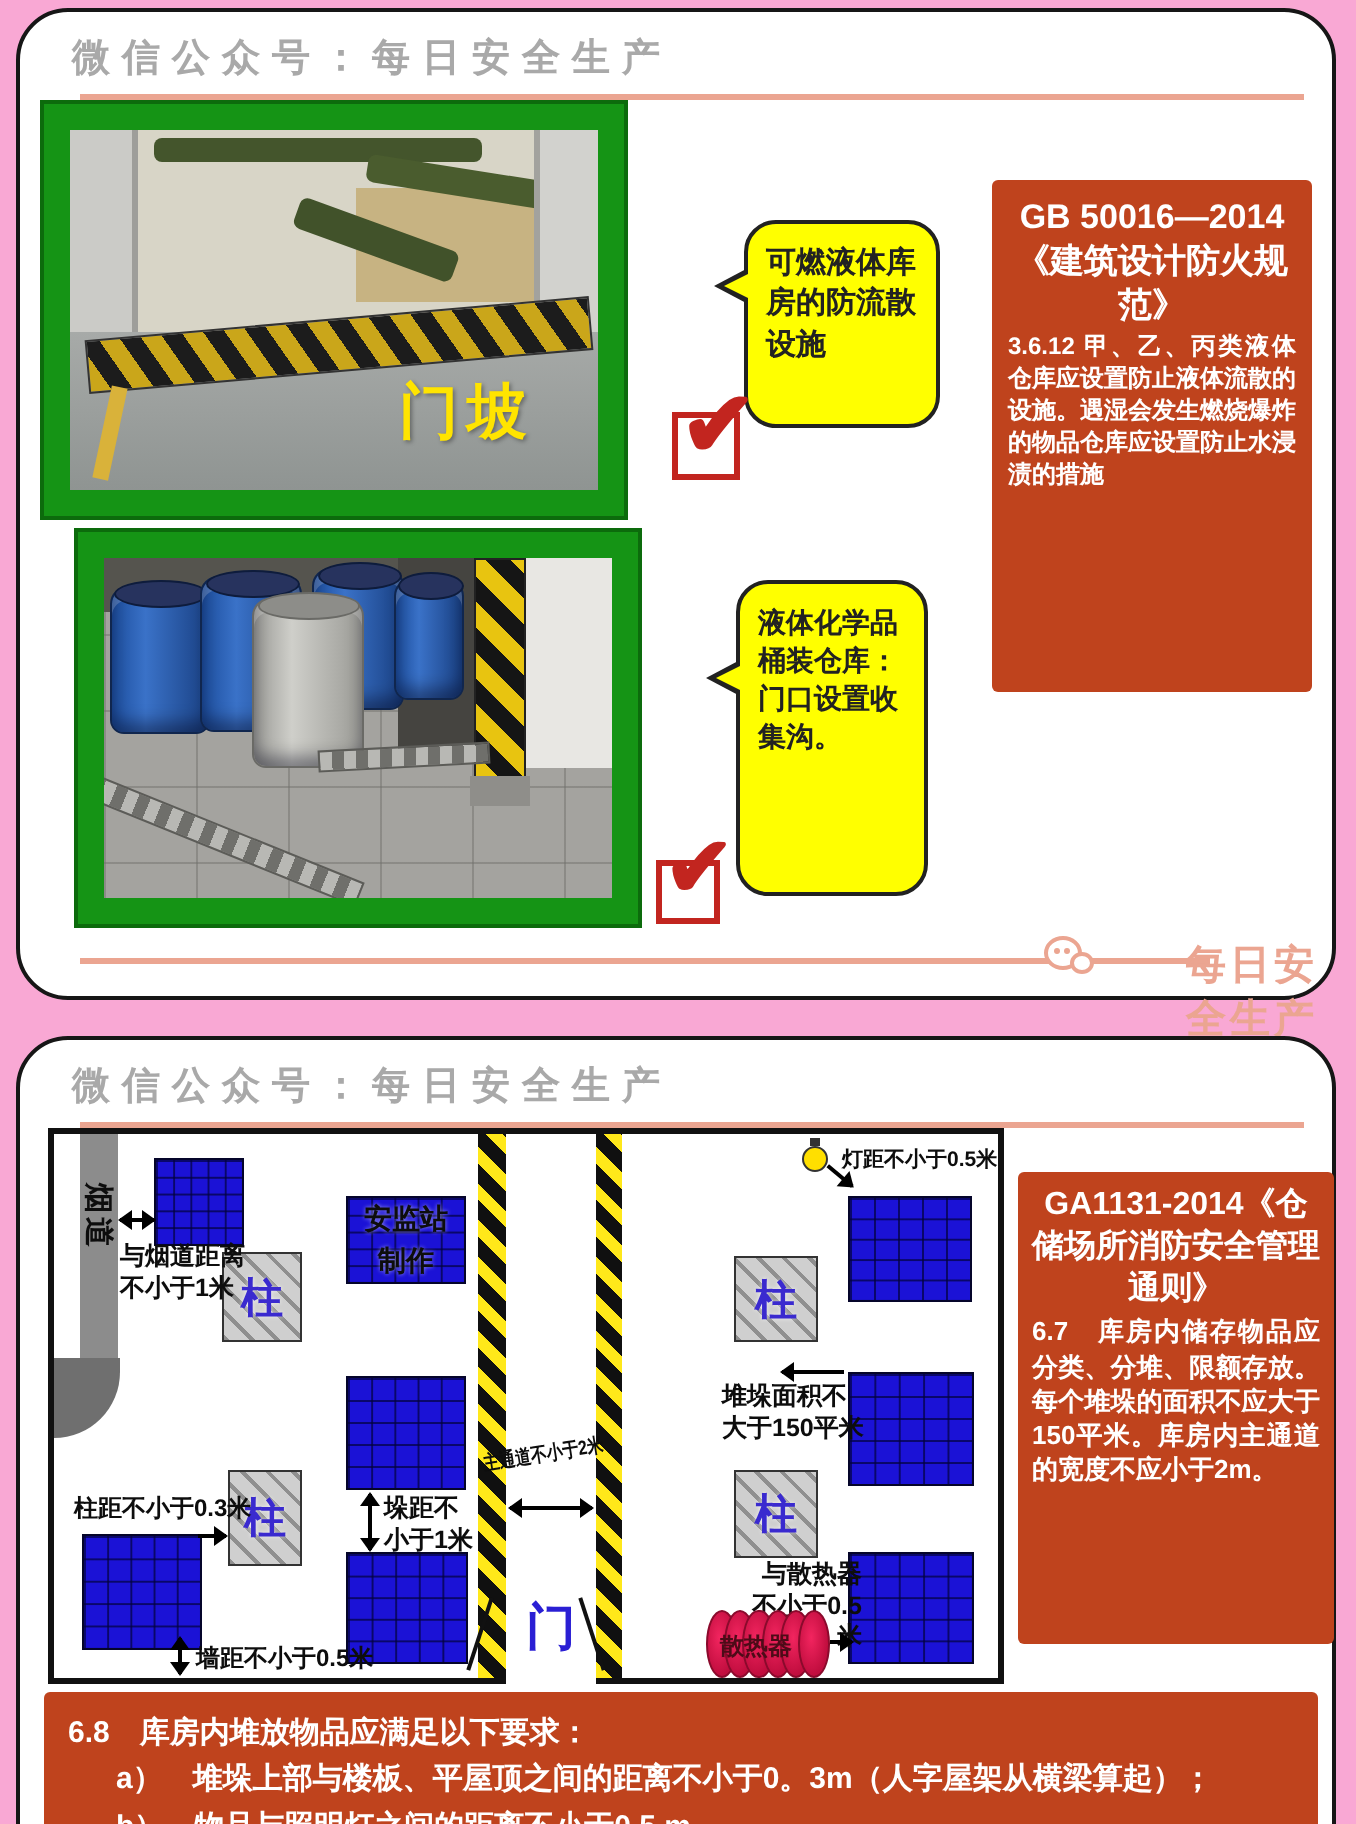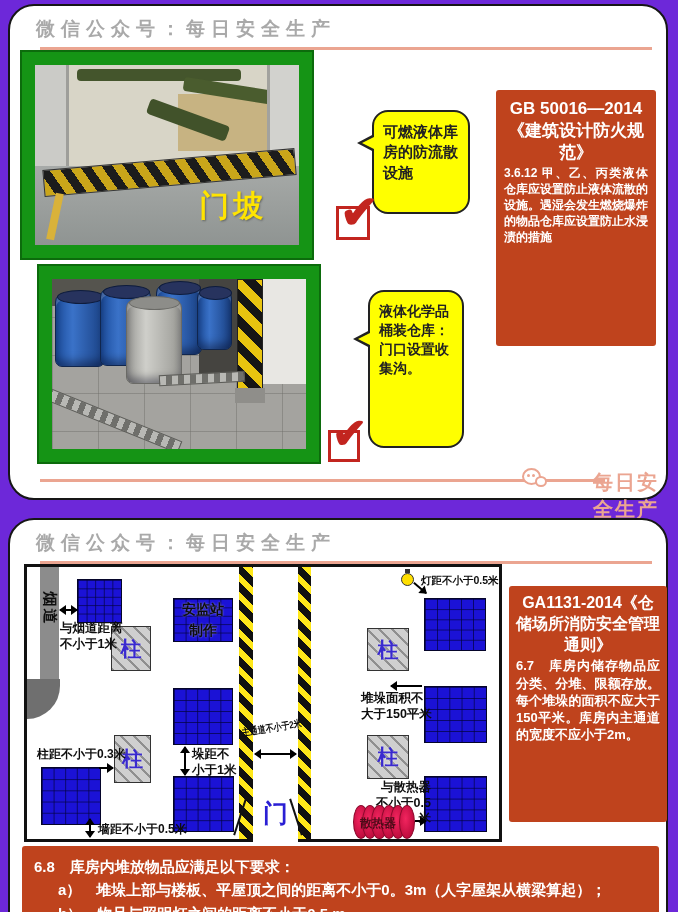--- a/index.html
+++ b/index.html
@@ -1,17 +1,17 @@
 <!DOCTYPE html>
 <html><head>
 <meta charset="utf-8">
 <style>
   * { margin:0; padding:0; box-sizing:border-box; }
   body { background:#ffffff; font-family:"Liberation Sans", sans-serif; }
-  .page { position:relative; width:678px; height:912px; background:#6d28d9; overflow:hidden; }
+  .page { position:relative; width:678px; height:912px; background:#f9a8d4; overflow:hidden; }
 
   .panel { position:absolute; left:8px; width:660px; background:#fff;
            border:2px solid #161616; border-radius:26px; }
   #panel1 { top:4px; height:496px; }
   #panel2 { top:518px; height:520px; border-radius:26px; }
 
   .wx-header { position:absolute; left:26px; top:10px; font-size:19px; letter-spacing:6px;
                color:#a9a9a9; font-weight:600; white-space:nowrap; }
   .salmon-line { position:absolute; height:3px; background:#eba591; }
 

